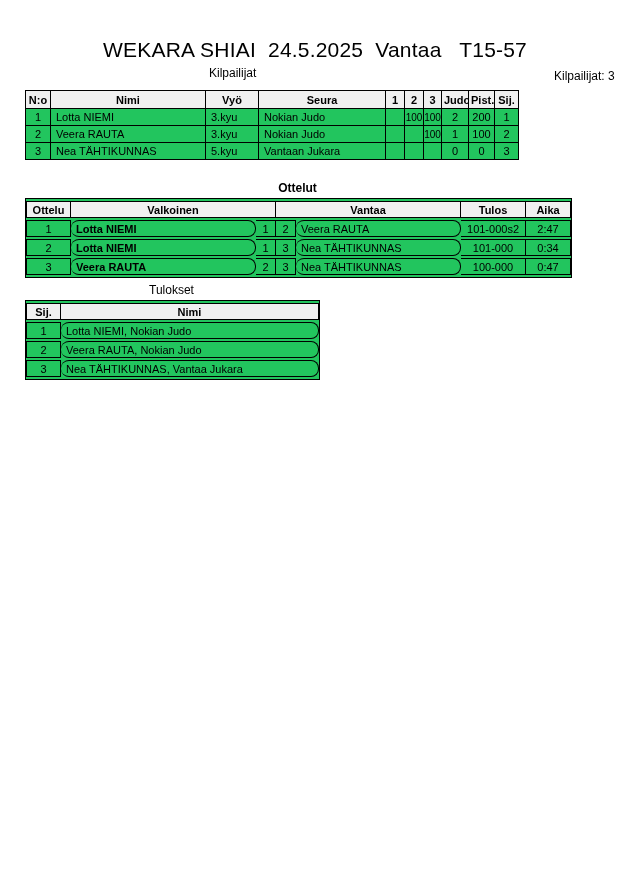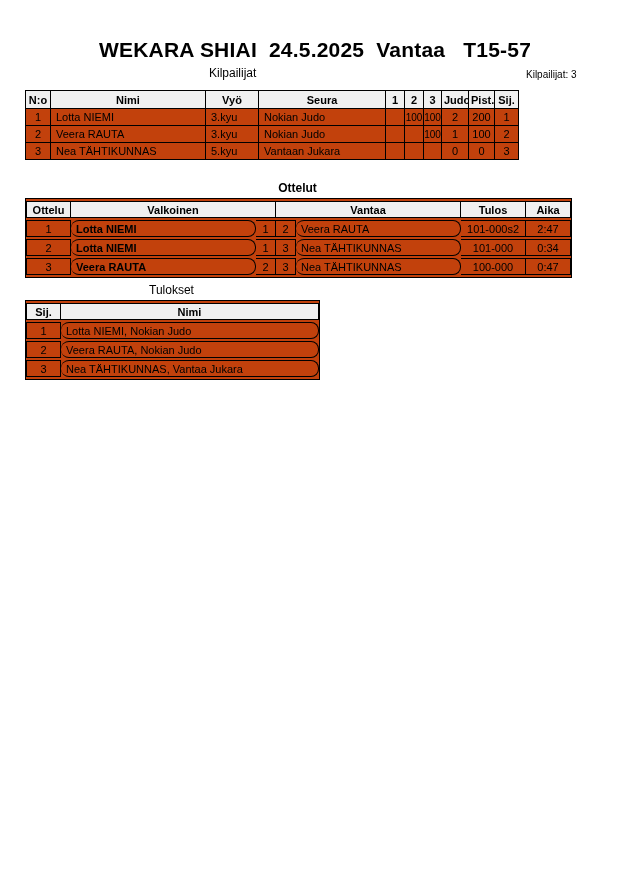--- a/index.html
+++ b/index.html
@@ -6,45 +6,45 @@
   html,body { background:#ffffff; }
   body {
     position:relative;
     width:630px; height:891px;
     font-family:"Liberation Sans", sans-serif;
     color:#000;
     overflow:hidden;
   }
   .title {
     position:absolute; top:38px; left:0; width:630px;
-    text-align:center; font-size:21px; font-weight:bold;
+    text-align:center; font-size:21px; font-weight:normal;
     white-space:pre; letter-spacing:0.2px;
   }
   .kilp-head {
     position:absolute; top:66px; left:209px;
     font-size:12px; font-weight:normal;
   }
   .kilp-count {
-    position:absolute; top:69px; left:526px;
-    font-size:10px;
+    position:absolute; top:69px; left:554px;
+    font-size:12px;
   }
   .section-head-ottelut {
     position:absolute; top:181px; left:25px; width:545px;
     text-align:center; font-size:12px; font-weight:bold;
   }
   .section-head-tulokset {
     position:absolute; top:283px; left:25px; width:293px;
     text-align:center; font-size:12px; font-weight:normal;
   }
   table.tbl {
     position:absolute;
     border:1px solid #000;
     font-size:11px;
     table-layout:fixed;
-    background:#c2410c;
+    background:#22c55e;
   }
   th { font-weight:bold; text-align:center; background:#f0f0f0; }
 
   
   .competitors { left:25px; top:90px; width:493px; border-collapse:collapse; }
   .competitors th, .competitors td {
     border:1px solid #000; height:17px; padding:0 2px;
     white-space:nowrap; overflow:hidden;
   }
   .competitors thead th { height:18px; }

